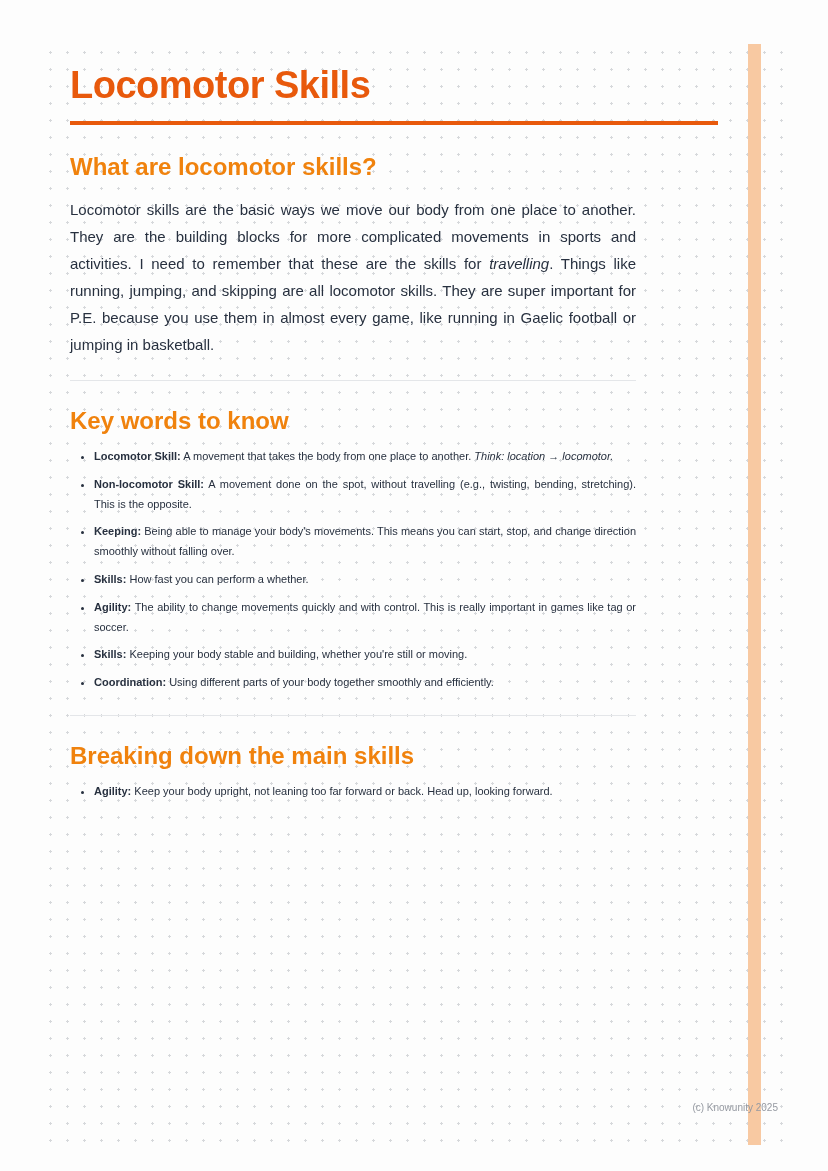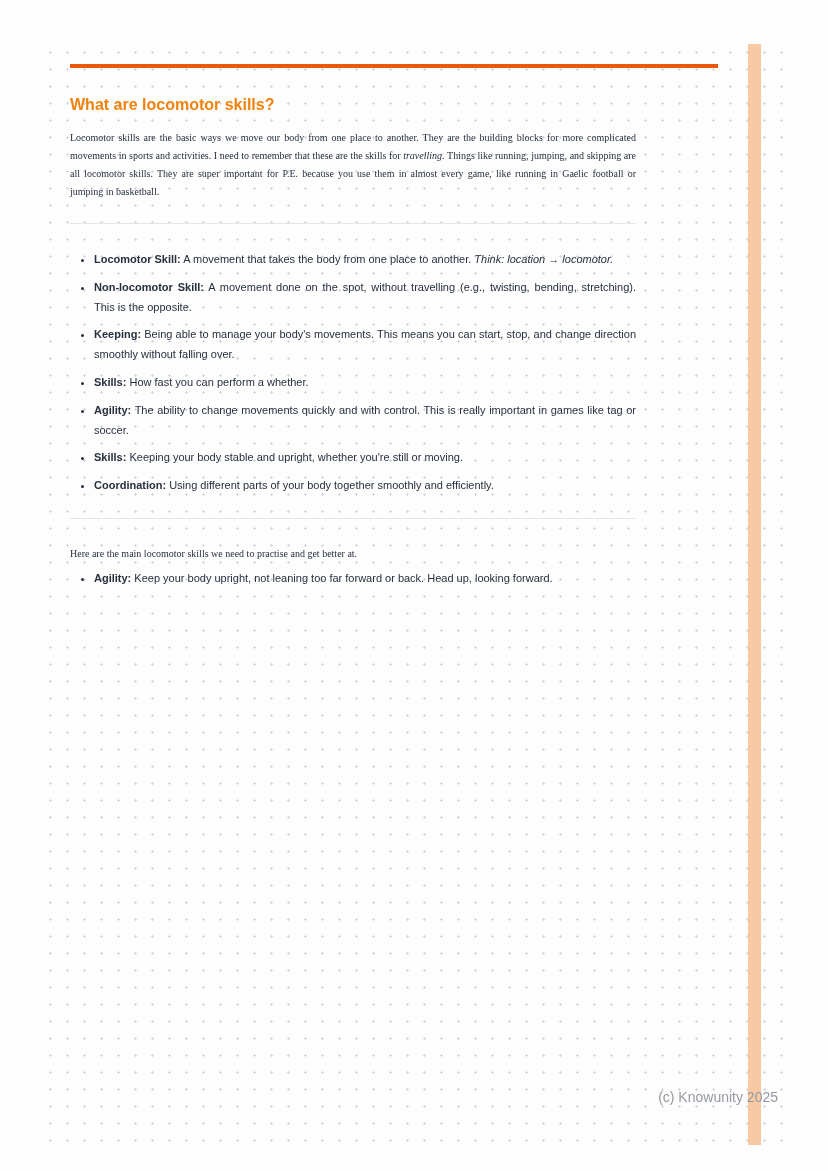--- a/index.html
+++ b/index.html
@@ -36,32 +36,31 @@
     margin: 0 0 14px 0;
   }
   .title-rule {
     height: 4px;
     width: 648px;
     background: #e8590c;
     border: none;
     margin: 0 0 28px 0;
   }
   h2.section-heading {
-    font-size: 16px;
+    font-size: 24px;
     font-weight: 700;
     color: #f0820d;
     margin: 0 0 12px 0;
   }
   p.text {
     width: 566px;
-    font-size: 10px;
+    font-size: 15px;
     line-height: 1.8;
     text-align: justify;
     margin: 15px 0 6px 0;
-    font-family: Liberation Serif, serif;
   }
   hr.divider {
     border: none;
     border-top: 1px solid #e4e6e9;
     width: 566px;
     margin: 22px 0 26px 0;
   }
   ul.bullet-list {
     margin: 0 0 6px 0;
     padding-left: 24px;
@@ -71,59 +70,61 @@
   ul.bullet-list li {
     font-size: 11px;
     line-height: 1.8;
     text-align: justify;
     margin-bottom: 8px;
   }
   .term { font-weight: 700; }
   .em { font-style: italic; }
   .watermark {
     position: absolute;
-    right: 50px; bottom: 66px;
-    font-size: 14px;
+    right: 50px; bottom: 58px;
+    font-size: 10px;
     color: #9599a1;
     z-index: 2;
   }
 </style>
 </head>
 <body>
 
 <div class="dots"></div>
 <div class="stripe"></div>
 
 <div class="content">
 
+  <h1 class="doc-title">Locomotor Skills</h1>
   <hr class="title-rule">
 
   <section>
     <h2 class="section-heading">What are locomotor skills?</h2>
     <p class="text"><span>Locomotor skills are the basic ways we move our body from one place to another. They are the building blocks for more complicated movements in sports and activities. I need to remember that these are the skills for </span><span class="em">travelling</span><span>. Things like running, jumping, and skipping are all locomotor skills. They are super important for P.E. because you use them in almost every game, like running in Gaelic football or jumping in basketball.</span></p>
   </section>
 
   <hr class="divider">
 
   <section>
+    <h2 class="section-heading">Key words to know</h2>
     <ul class="bullet-list">
       <li><span class="term">Locomotor Skill:</span><span> A movement that takes the body from one place to another. </span><span class="em">Think: location → locomotor.</span></li>
       <li><span class="term">Non-locomotor Skill:</span><span> A movement done on the spot, without travelling (e.g., twisting, bending, stretching). This is the opposite.</span></li>
       <li><span class="term">Keeping:</span><span> Being able to manage your body's movements. This means you can start, stop, and change direction smoothly without falling over.</span></li>
       <li><span class="term">Skills:</span><span> How fast you can perform a whether.</span></li>
       <li><span class="term">Agility:</span><span> The ability to change movements quickly and with control. This is really important in games like tag or soccer.</span></li>
-      <li><span class="term">Skills:</span><span> Keeping your body stable and upright, whether you're still or moving.</span></li>
+      <li><span class="term">Skills:</span><span> Keeping your body stable and building, whether you're still or moving.</span></li>
       <li><span class="term">Coordination:</span><span> Using different parts of your body together smoothly and efficiently.</span></li>
     </ul>
   </section>
 
   <hr class="divider">
 
   <section>
-    <p class="text">Here are the main locomotor skills we need to practise and get better at.</p>
+    <h2 class="section-heading">Breaking down the main skills</h2>
     <ul class="bullet-list">
       <li><span class="term">Agility:</span><span> Keep your body upright, not leaning too far forward or back. Head up, looking forward.</span></li>
     </ul>
   </section>
 
 </div>
 
 <div class="watermark">(c) Knowunity 2025</div>
 
 </body></html>

